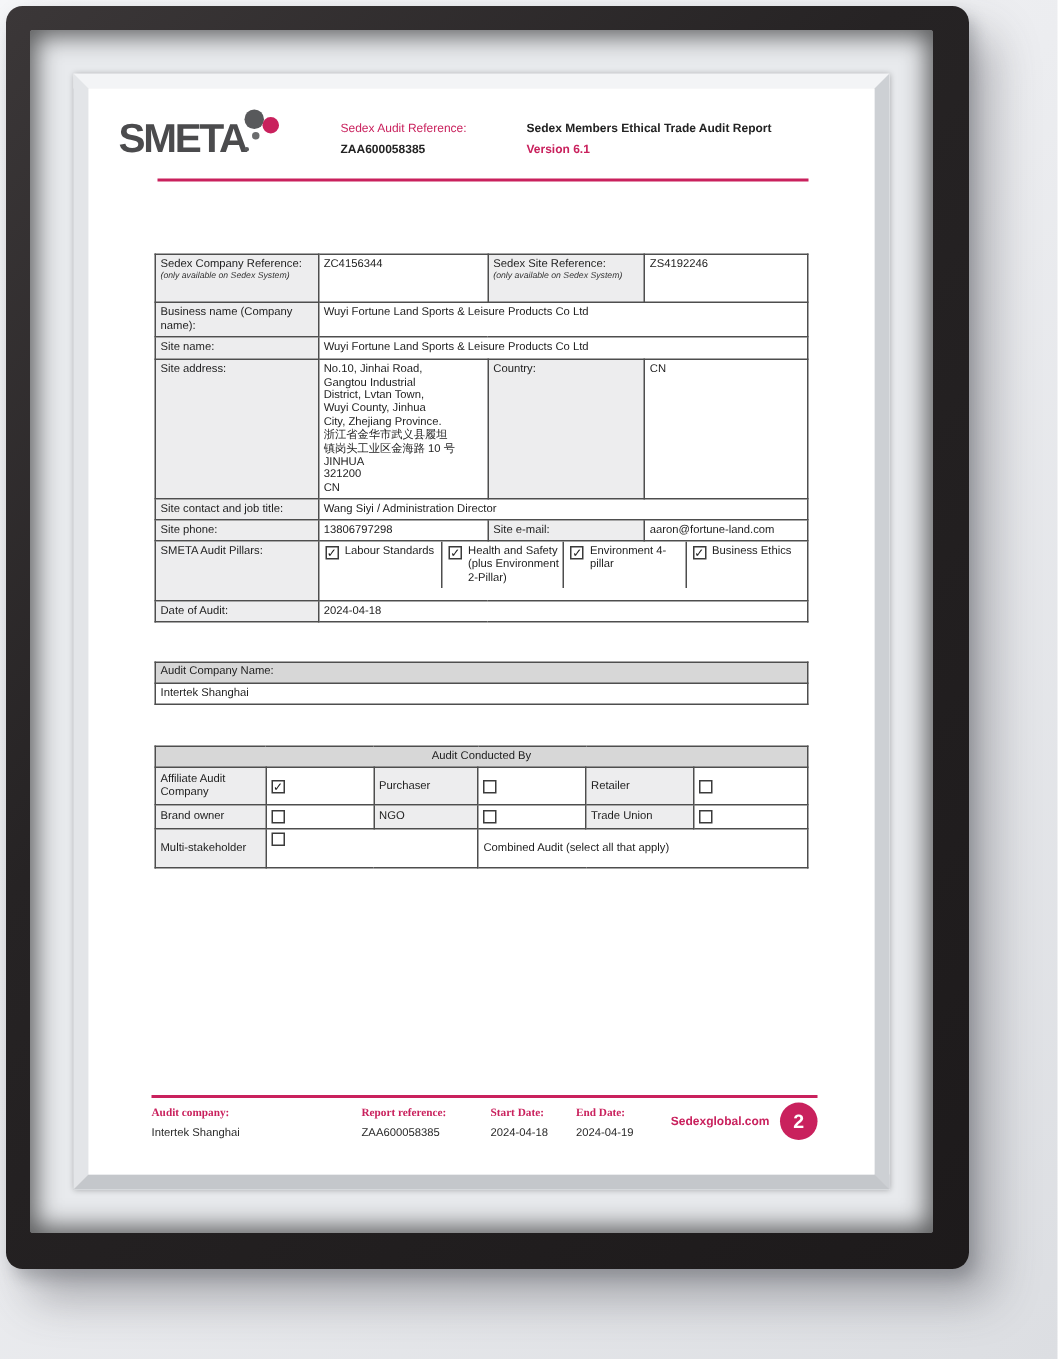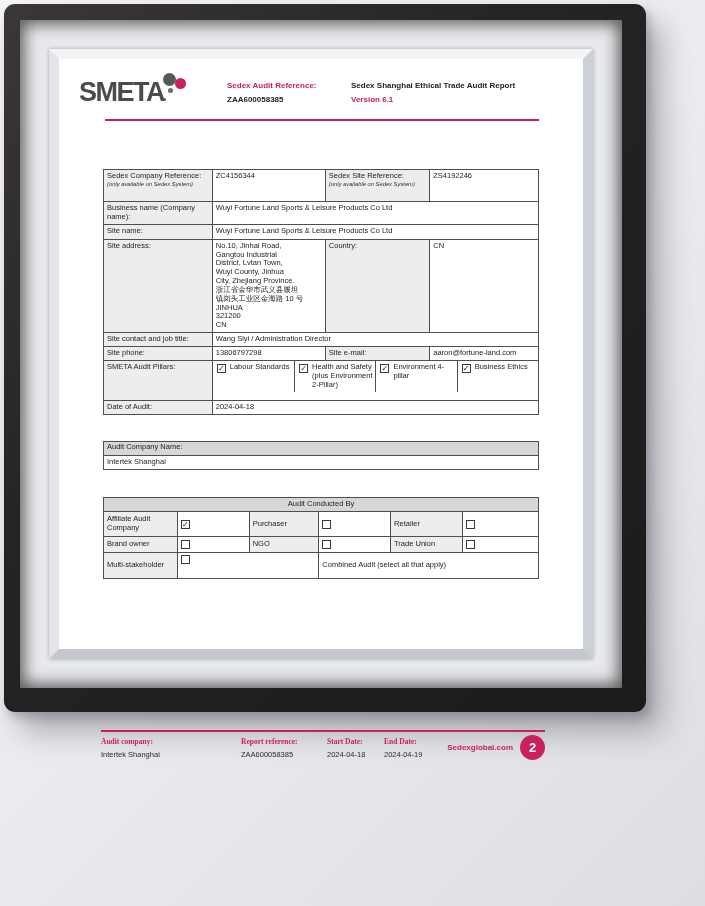--- a/index.html
+++ b/index.html
@@ -3,21 +3,21 @@
 <meta charset="utf-8">
 <style>
   * { margin:0; padding:0; box-sizing:border-box; }
   html,body { width:705px; height:906px; }
   body {
     font-family:"Liberation Sans","DejaVu Sans",sans-serif;
     background:linear-gradient(135deg,#f5f6f8 0%,#ecedf0 45%,#dcdee2 100%);
     position:relative; overflow:hidden; color:#1e1e1e;
   }
   .frame {
-    position:absolute; left:4px; top:4px; width:642px; height:708px;
+    position:absolute; left:4px; top:4px; width:642px; height:842px;
     background:linear-gradient(135deg,#3b3738 0%,#262324 40%,#1d1a1b 100%);
     border-radius:11px;
     box-shadow:16px 20px 30px rgba(70,72,80,.38), 4px 6px 10px rgba(70,72,80,.28);
   }
   .mat {
     position:absolute; left:16px; top:16px; right:24px; bottom:24px;
     background:#e8eaed; border-radius:2px;
     box-shadow:inset 0 0 16px 4px rgba(0,0,0,.62);
   }
   .bevel {
@@ -31,21 +31,21 @@
   .doc-header { position:relative; height:44px; margin:14px 20px 0 20px; }
   .logo { position:absolute; left:0; top:4px; width:118px; height:40px; }
   .logo-text { font-size:27px; font-weight:bold; color:#4b4b4d; letter-spacing:-1.5px; }
   .dot { position:absolute; border-radius:50%; }
   .dot-big  { width:13px; height:13px; left:84px; top:-4px;  background:#58595b; }
   .dot-pink { width:11px; height:11px; left:96px; top:1px;   background:#c9215d; }
   .dot-sm   { width:5px;  height:5px;  left:89px; top:11px;  background:#6b6c6e; }
   .dot-dotT { width:3px;  height:3px;  left:84px; top:21px;  background:#58595b; }
   .hdr-ref   { position:absolute; left:148px; top:8px; }
   .hdr-title { position:absolute; left:272px; top:8px; }
-  .pink-b { color:#c9215d; font-weight:bold; font-size:8px; }
+  .pink-b { color:#c9215d; font-weight:normal; font-size:8px; }
   .dark-b { color:#232323; font-weight:bold; font-size:8px; }
   .hdr-line2 { margin-top:5px; font-size:8px; }
   .hdr-ref .hdr-line2 { color:#232323; font-weight:bold; }
   .hdr-title .hdr-line2 { color:#c9215d; font-weight:bold; }
   .header-rule { height:2px; background:#c9215d; margin:2px 44px 0 46px; }
 
   
   table { border-collapse:collapse; width:436px; margin:0 auto; table-layout:fixed;
           font-size:7.5px; line-height:1.18; color:#1d1d1d; }
   td { border:1px solid #4e4e4e; padding:2px 3px; vertical-align:top; overflow:hidden; }
@@ -96,21 +96,21 @@
             <span class="dot dot-big"></span>
             <span class="dot dot-pink"></span>
             <span class="dot dot-sm"></span>
             <span class="dot dot-dotT"></span>
           </div>
           <div class="hdr-ref">
             <div class="pink-b">Sedex Audit Reference:</div>
             <div class="hdr-line2">ZAA600058385</div>
           </div>
           <div class="hdr-title">
-            <div class="dark-b">Sedex Shanghai Ethical Trade Audit Report</div>
+            <div class="dark-b">Sedex Members Ethical Trade Audit Report</div>
             <div class="hdr-line2">Version 6.1</div>
           </div>
         </div>
         <div class="header-rule"></div>
 
         <table class="t1">
           <colgroup>
               <col style="width:25%">
               <col style="width:26%">
               <col style="width:24%">

